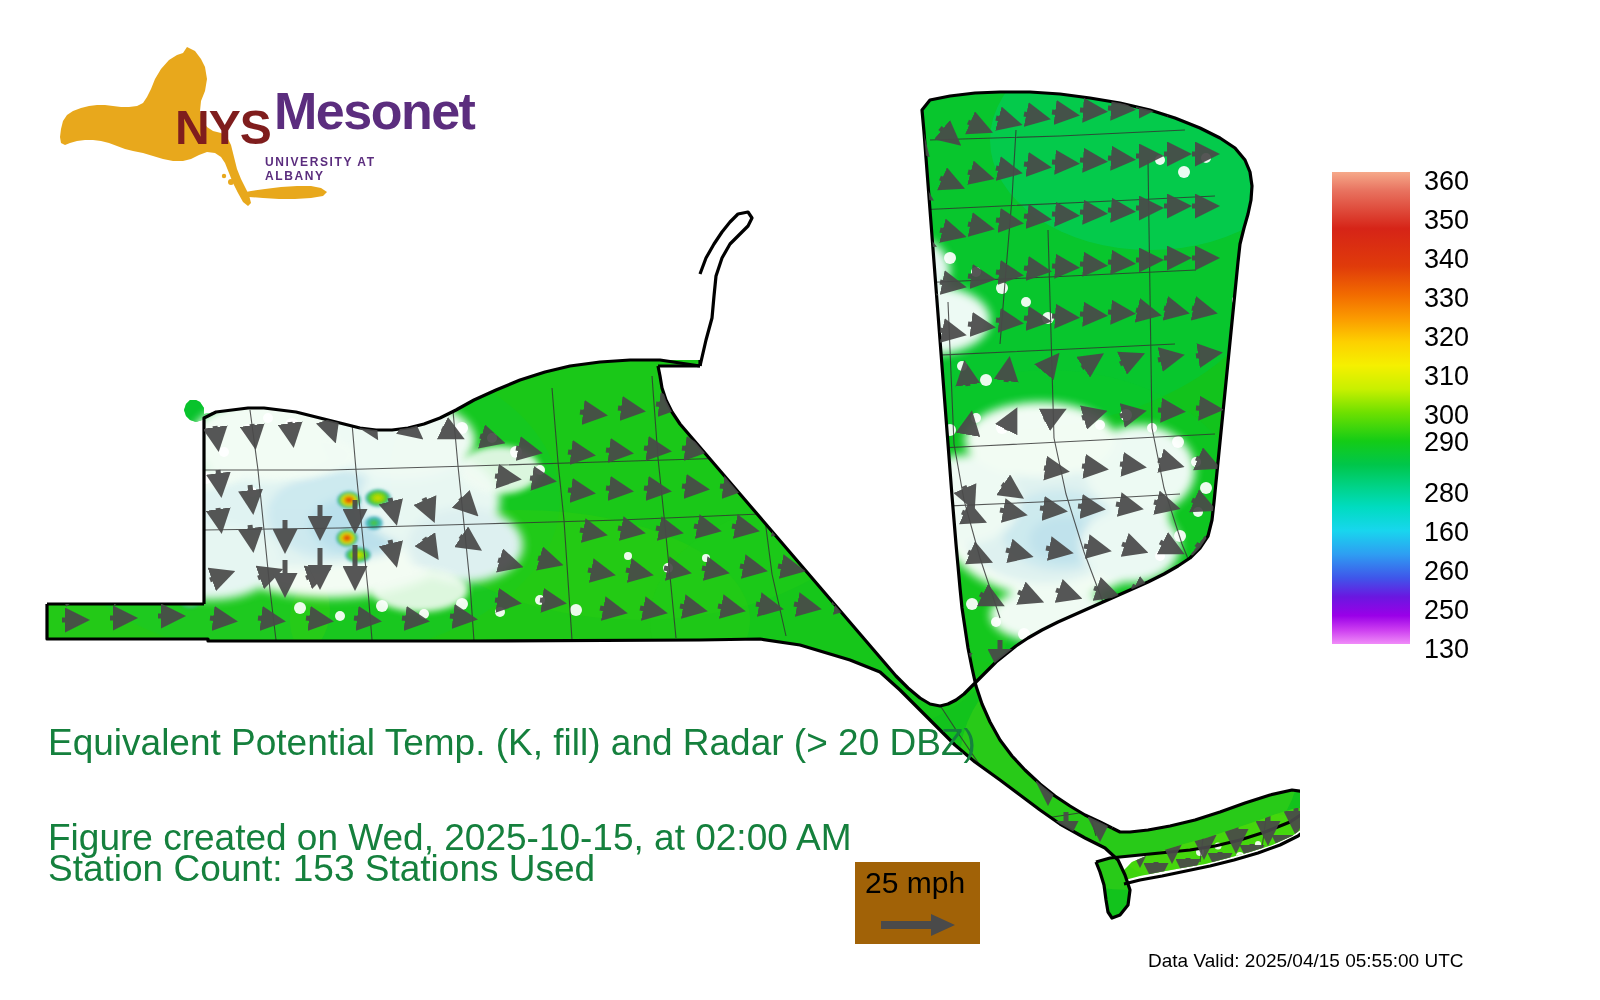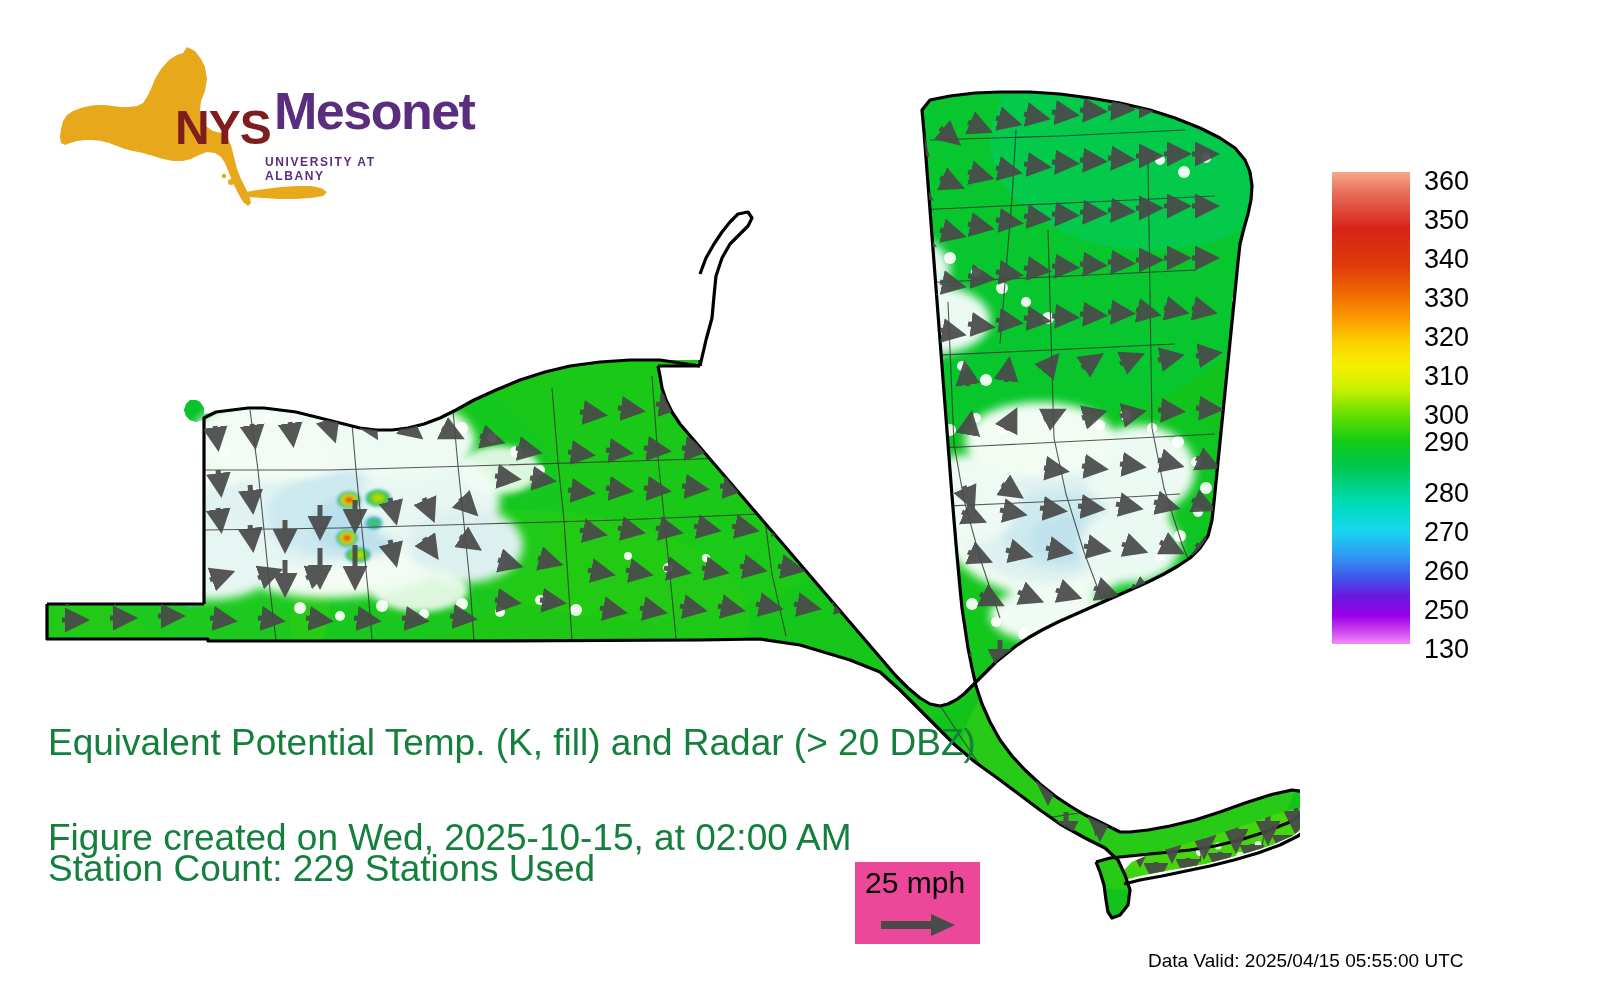--- a/index.html
+++ b/index.html
@@ -51,21 +51,21 @@
 
   
   .caption{position:absolute;left:48px;font-size:37px;color:#15803d;white-space:nowrap;
            font-family:"Liberation Sans",sans-serif;}
   #caption-title{top:722px;}
   #caption-created{top:817px;}
   #caption-count{top:848px;}
 
   
   #wind-legend{position:absolute;left:855px;top:862px;width:125px;height:82px;
-               background:#ec4899;}
+               background:#a16207;}
   #wind-legend-text{position:absolute;left:10px;top:4px;font-size:30px;color:#000;
                     font-family:"Liberation Sans",sans-serif;}
   #wind-legend-arrow{position:absolute;left:26px;top:50px;}
 
   
   #data-valid{position:absolute;left:1148px;top:950px;font-size:19px;color:#000;
               white-space:nowrap;font-family:"Liberation Sans",sans-serif;}
 </style>
 </head>
 <body>
@@ -660,29 +660,29 @@
   <div id="colorbar"></div>
   <span class="cb-label" style="top:-4px">360</span>
   <span class="cb-label" style="top:35px">350</span>
   <span class="cb-label" style="top:74px">340</span>
   <span class="cb-label" style="top:113px">330</span>
   <span class="cb-label" style="top:152px">320</span>
   <span class="cb-label" style="top:191px">310</span>
   <span class="cb-label" style="top:230px">300</span>
   <span class="cb-label" style="top:257px">290</span>
   <span class="cb-label" style="top:308px">280</span>
-  <span class="cb-label" style="top:347px">270</span>
+  <span class="cb-label" style="top:347px">160</span>
   <span class="cb-label" style="top:386px">260</span>
   <span class="cb-label" style="top:425px">250</span>
   <span class="cb-label" style="top:464px">130</span>
 </div>
 
 <div class="caption" id="caption-title">Equivalent Potential Temp. (K, fill) and Radar (&gt; 20 DBZ)</div>
 <div class="caption" id="caption-created">Figure created on Wed, 2025-10-15, at 02:00 AM</div>
-<div class="caption" id="caption-count">Station Count: 229 Stations Used</div>
+<div class="caption" id="caption-count">Station Count: 153 Stations Used</div>
 
 <div id="wind-legend">
   <span id="wind-legend-text">25 mph</span>
   <svg id="wind-legend-arrow" width="76" height="26" viewBox="0 0 76 26">
     <path d="M0 9 L50 9 L50 2 L74 13 L50 24 L50 17 L0 17 Z" fill="#4a4a4a"></path>
   </svg>
 </div>
 
 <div id="data-valid">Data Valid: 2025/04/15 05:55:00 UTC</div>
 

